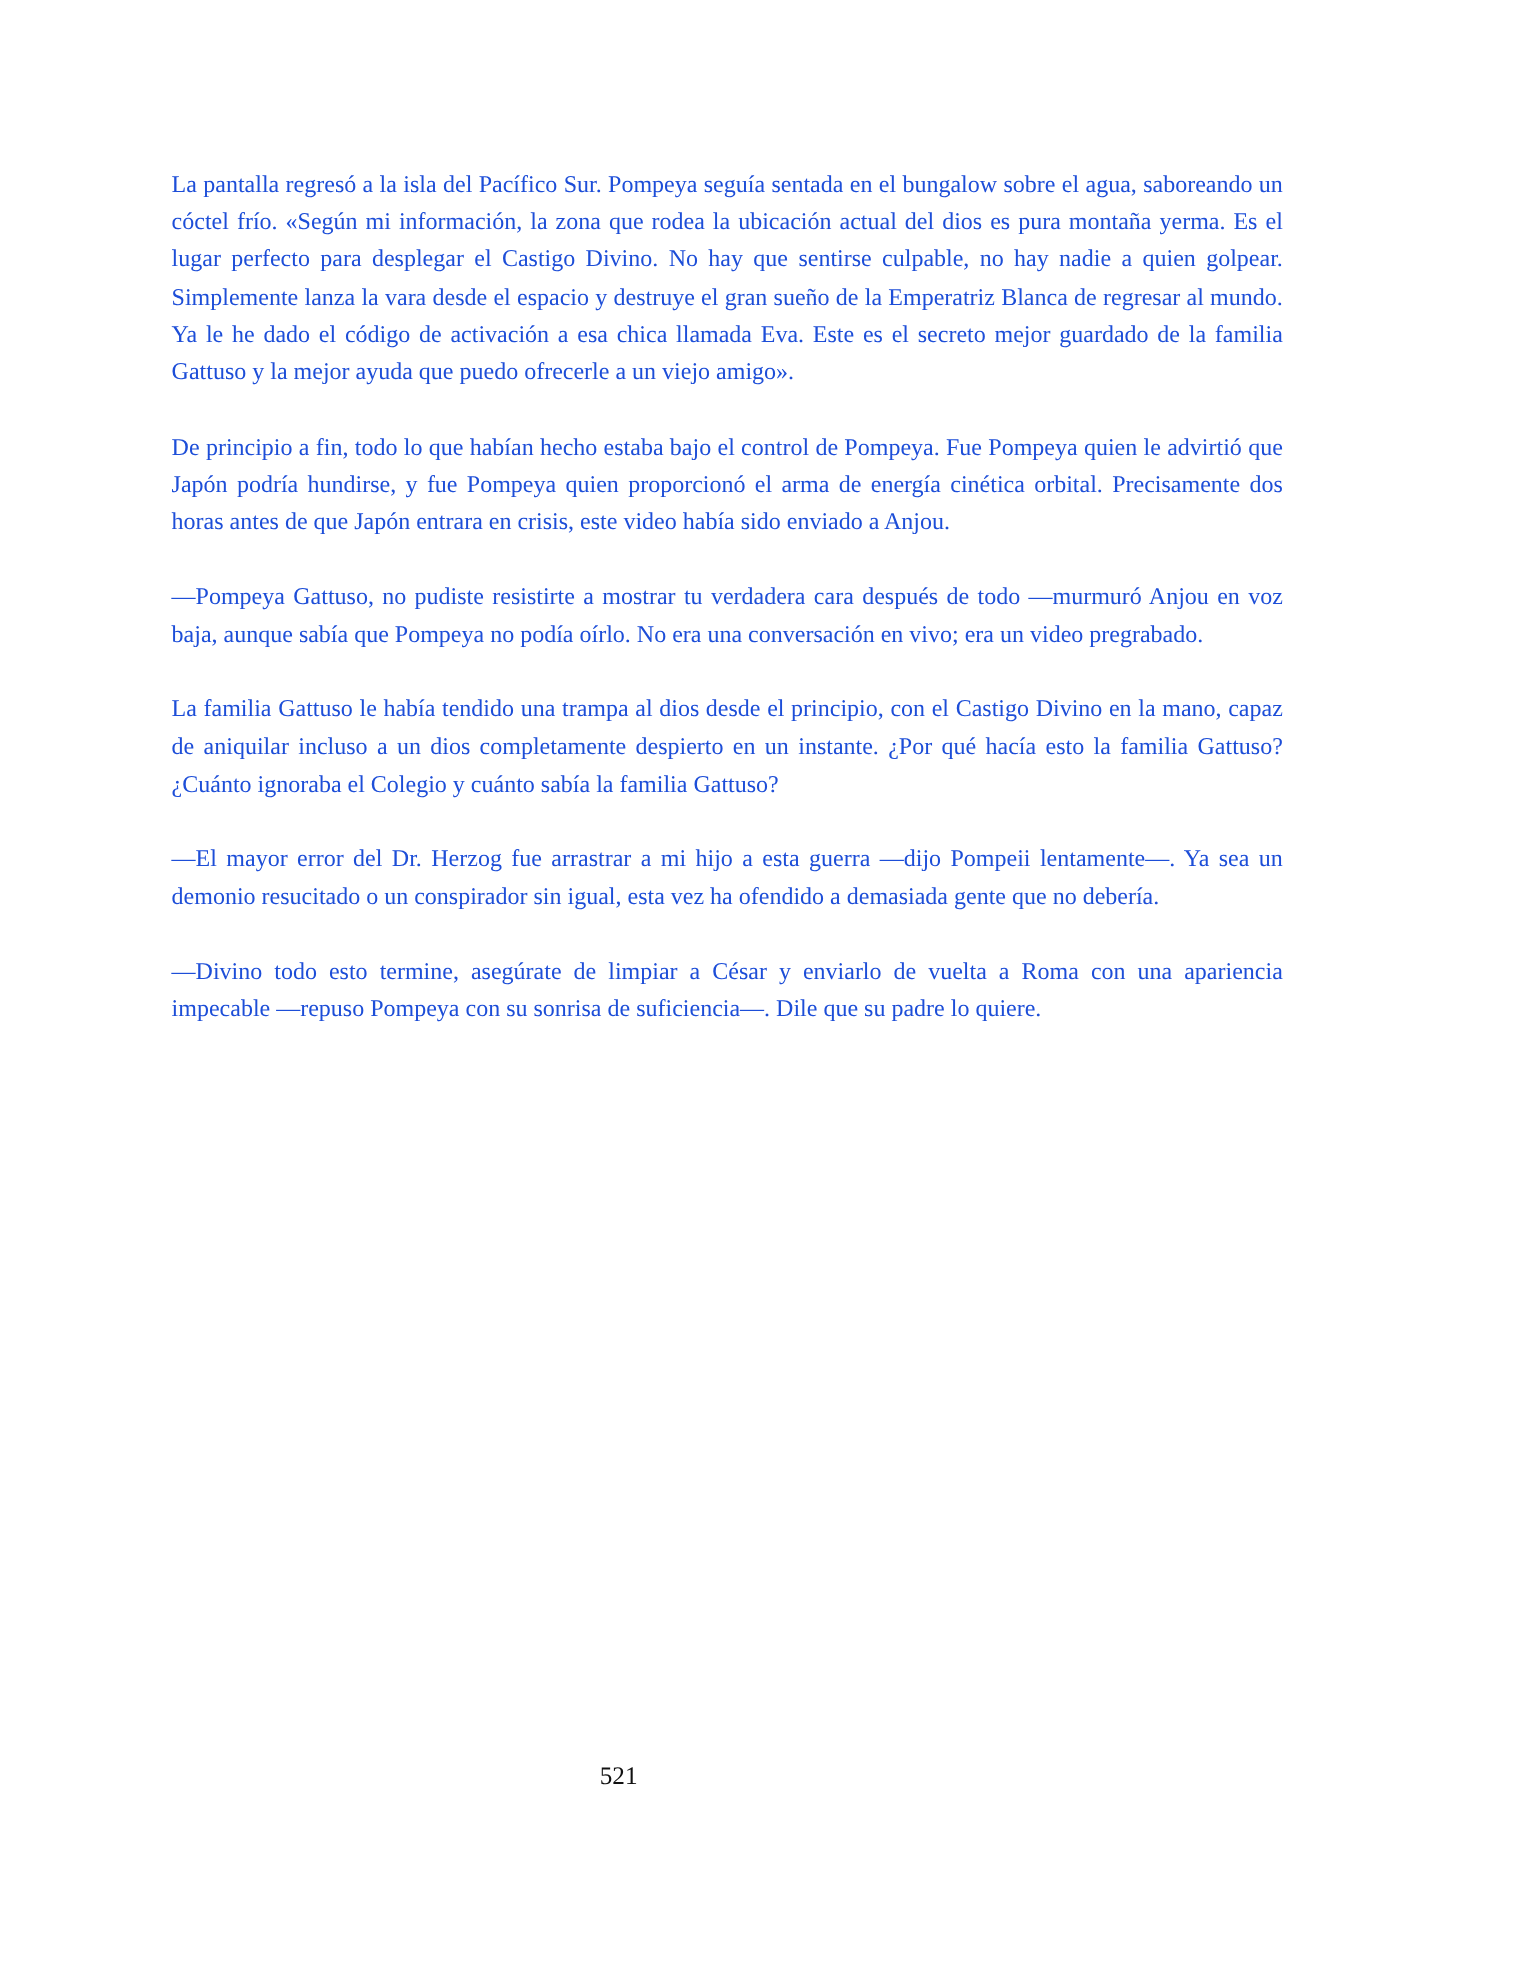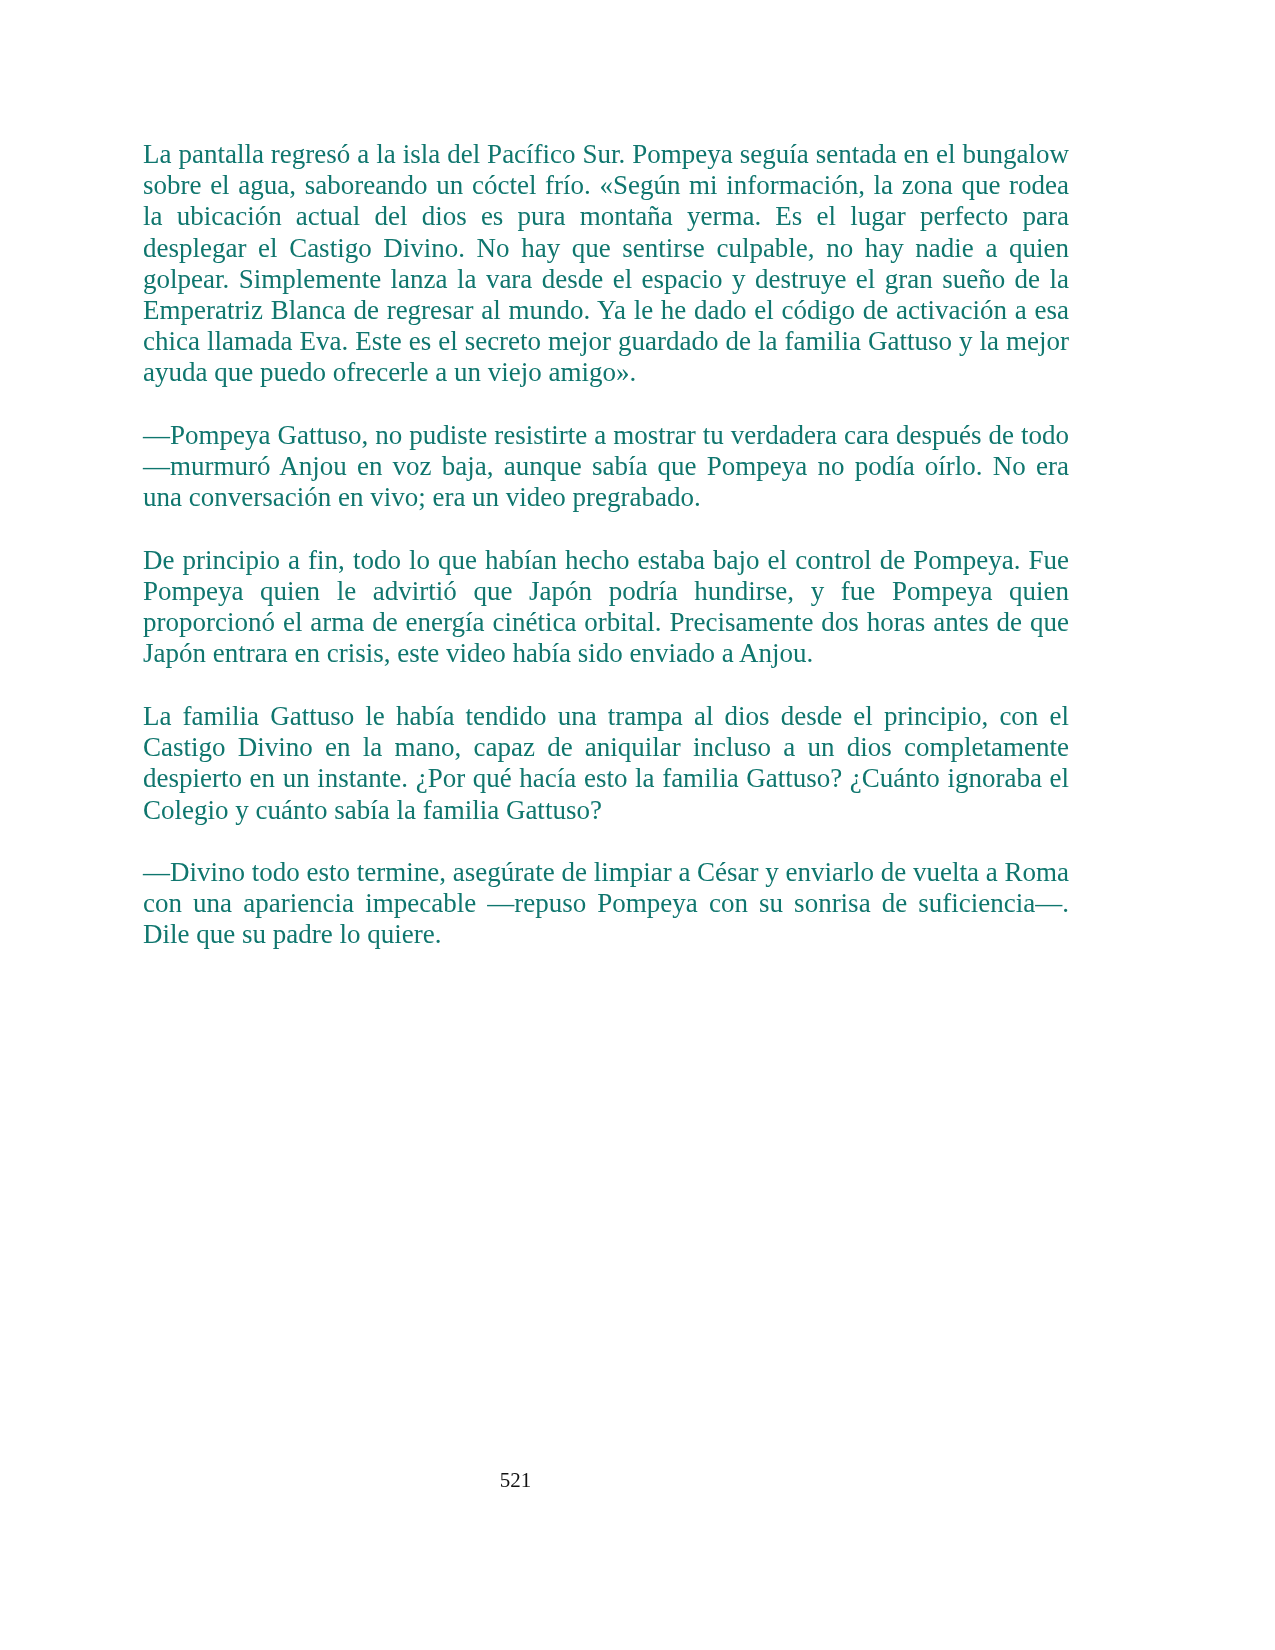--- a/index.html
+++ b/index.html
@@ -1,31 +1,32 @@
 <!DOCTYPE html>
 <html><head>
 <meta charset="utf-8">
 <style>
   html, body { margin: 0; padding: 0; background: #ffffff; }
   body { width: 1275px; height: 1650px; position: relative; overflow: hidden; }
   .page {
     position: absolute; left: 143px; top: 139px; width: 926px;
-    font-family: "Liberation Serif", serif; font-size: 27px; line-height: 31.2px;
-    color: #0f766e;
+    font-family: "Liberation Serif", serif; font-size: 20px; line-height: 31.2px;
+    color: #1d4ed8;
   }
   .page p { margin: 0 0 31.3px 0; text-align: justify; }
   .page-number {
     position: absolute; left: 0; width: 1031px; top: 1468px; text-align: center;
     font-family: "Liberation Serif", serif; font-size: 21px; color: #111111;
   }
 </style>
 </head>
 <body>
 
 <div class="page">
   <p>La pantalla regresó a la isla del Pacífico Sur. Pompeya seguía sentada en el bungalow sobre el agua, saboreando un cóctel frío. «Según mi información, la zona que rodea la ubicación actual del dios es pura montaña yerma. Es el lugar perfecto para desplegar el Castigo Divino. No hay que sentirse culpable, no hay nadie a quien golpear. Simplemente lanza la vara desde el espacio y destruye el gran sueño de la Emperatriz Blanca de regresar al mundo. Ya le he dado el código de activación a esa chica llamada Eva. Este es el secreto mejor guardado de la familia Gattuso y la mejor ayuda que puedo ofrecerle a un viejo amigo».</p>
+  <p>De principio a fin, todo lo que habían hecho estaba bajo el control de Pompeya. Fue Pompeya quien le advirtió que Japón podría hundirse, y fue Pompeya quien proporcionó el arma de energía cinética orbital. Precisamente dos horas antes de que Japón entrara en crisis, este video había sido enviado a Anjou.</p>
   <p>—Pompeya Gattuso, no pudiste resistirte a mostrar tu verdadera cara después de todo —murmuró Anjou en voz baja, aunque sabía que Pompeya no podía oírlo. No era una conversación en vivo; era un video pregrabado.</p>
-  <p>De principio a fin, todo lo que habían hecho estaba bajo el control de Pompeya. Fue Pompeya quien le advirtió que Japón podría hundirse, y fue Pompeya quien proporcionó el arma de energía cinética orbital. Precisamente dos horas antes de que Japón entrara en crisis, este video había sido enviado a Anjou.</p>
   <p>La familia Gattuso le había tendido una trampa al dios desde el principio, con el Castigo Divino en la mano, capaz de aniquilar incluso a un dios completamente despierto en un instante. ¿Por qué hacía esto la familia Gattuso? ¿Cuánto ignoraba el Colegio y cuánto sabía la familia Gattuso?</p>
+  <p>—El mayor error del Dr. Herzog fue arrastrar a mi hijo a esta guerra —dijo Pompeii lentamente—. Ya sea un demonio resucitado o un conspirador sin igual, esta vez ha ofendido a demasiada gente que no debería.</p>
   <p>—Divino todo esto termine, asegúrate de limpiar a César y enviarlo de vuelta a Roma con una apariencia impecable —repuso Pompeya con su sonrisa de suficiencia—. Dile que su padre lo quiere.</p>
 </div>
 
 <div class="page-number">521</div>
 
 </body></html>

